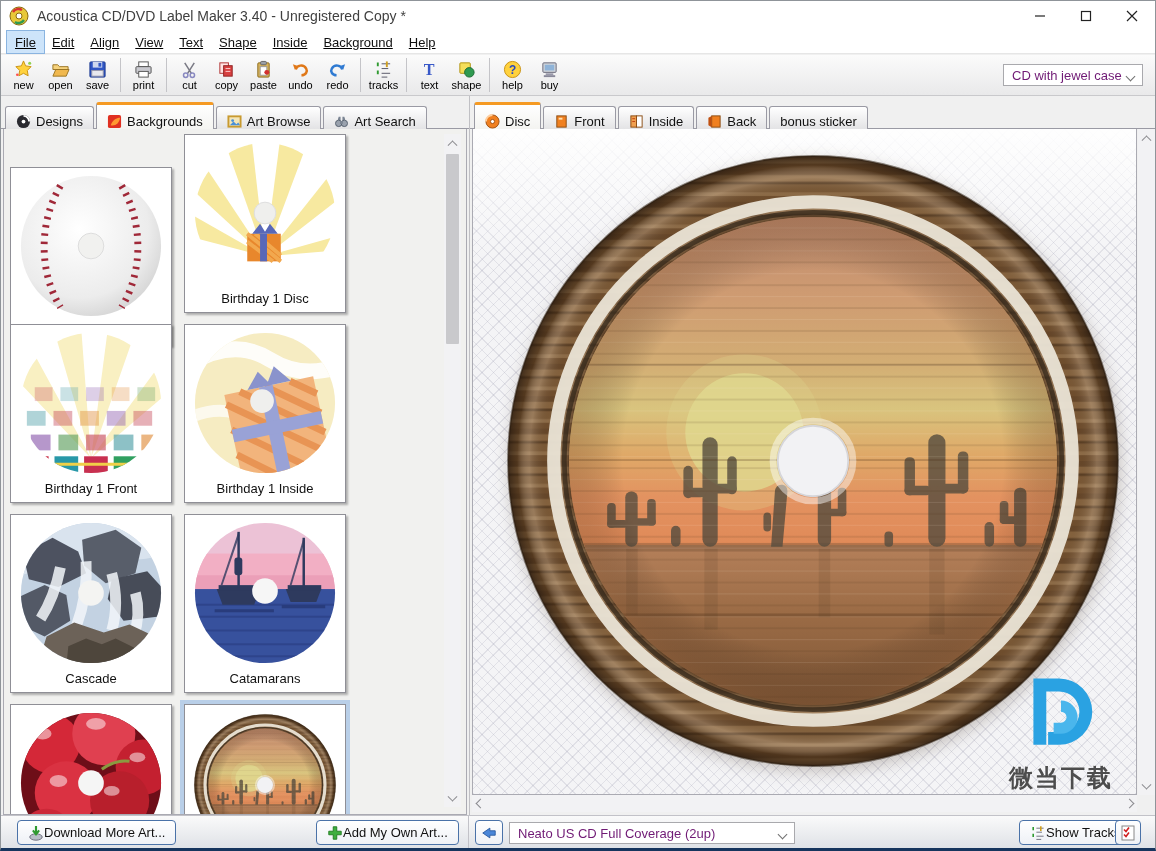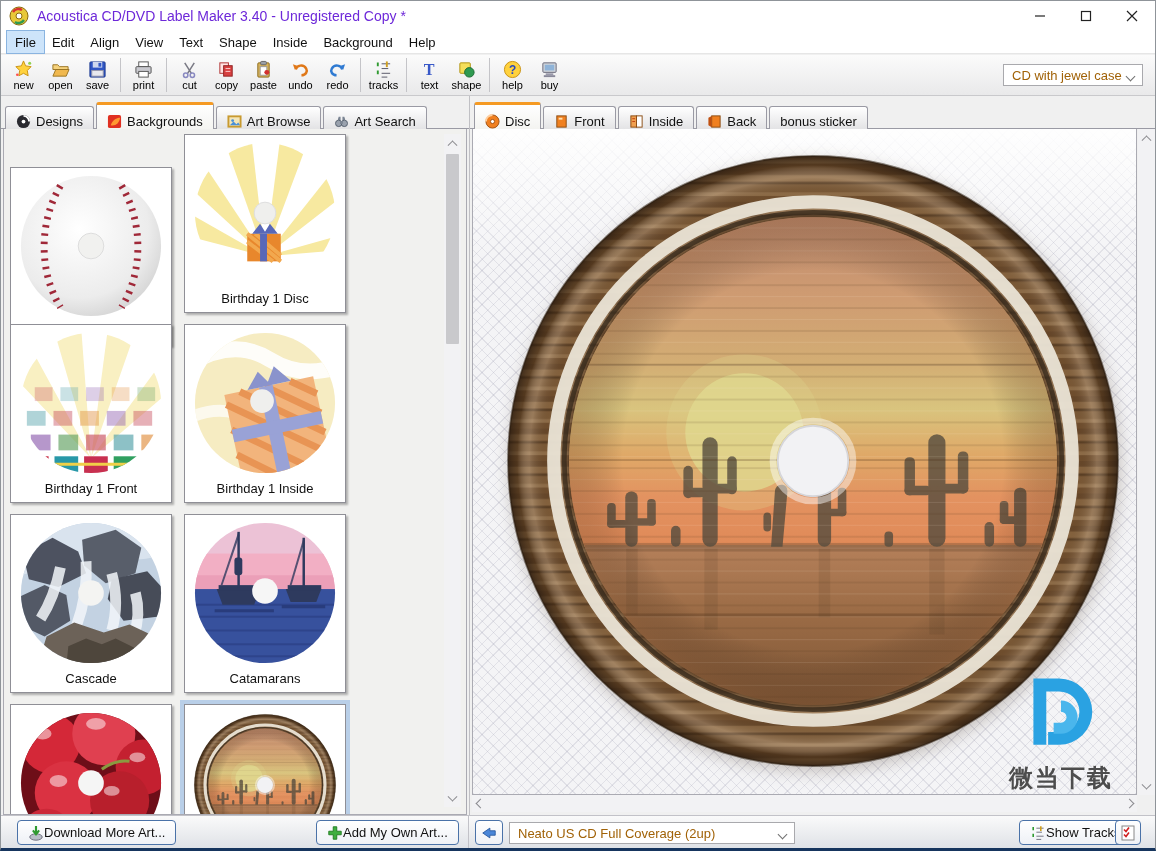--- a/index.html
+++ b/index.html
@@ -6,41 +6,41 @@
   html,body { background:#d8d8d8; }
   body { font-family:"Liberation Sans", sans-serif; }
   .window{
     position:relative; width:1156px; height:851px; background:#f0f0f0;
     border:1px solid #8f9499; border-bottom:3px solid #16355e; overflow:hidden;
   }
   
   .titlebar{ position:absolute; left:0; top:0; right:0; height:30px; background:#fff;
     display:flex; align-items:center; }
   .app-icon{ width:20px; height:20px; margin:0 8px 0 8px; }
-  .title-text{ font-size:14px; color:#6d28d9; }
+  .title-text{ font-size:14px; color:#404040; }
   .win-controls{ margin-left:auto; display:flex; height:30px; }
   .win-btn{ width:46px; height:30px; display:flex; align-items:center; justify-content:center; }
   .win-btn svg{ width:12px; height:12px; stroke:#222; stroke-width:1.2; fill:none; }
   
   .menubar{ position:absolute; left:0; top:30px; right:0; height:23px; background:#fff;
-    display:flex; align-items:stretch; padding-left:6px; border-bottom:1px solid #e6e6e6; font-size:13px; }
+    display:flex; align-items:stretch; padding-left:6px; border-bottom:1px solid #e6e6e6; font-size:13px;text-decoration:underline; }
   .menu-item{ padding:3px 8px; color:#111; display:flex; align-items:center; }
   .menu-item.selected{ background:#cde4fa; outline:1px solid #8ab4e0; }
   .menu-item.accel::first-letter{ text-decoration:underline; }
   
   .toolbar{ position:absolute; left:0; top:54px; right:0; height:41px;
     background:linear-gradient(#fbfbfb,#e9e9ea); border-bottom:1px solid #c9c9cc;
     display:flex; align-items:center; padding:0 4px; }
   .tool-btn{ width:37px; height:38px; display:flex; flex-direction:column; align-items:center;
     justify-content:center; gap:1px; }
   .tool-btn svg{ width:19px; height:19px; }
   .tool-label{ font-size:11px; color:#000; line-height:11px; }
   .tsep{ width:1px; align-self:stretch; margin:3px 4px; background:#c4c4c8; }
   .combo{ height:22px; background:#fff; border:1px solid #a9a9ad; display:flex; align-items:center;
-    font-size:13px; color:#a16207; padding:0 8px; position:relative; }
+    font-size:13px; color:#701a75; padding:0 8px; position:relative; }
   .combo .chev{ position:absolute; right:8px; top:8px; width:7px; height:7px;
     border-left:1.6px solid #707070; border-bottom:1.6px solid #707070; transform:rotate(-45deg); }
   .case-combo{ position:absolute; right:12px; top:9px; width:140px; }
   
   .left-panel{ position:absolute; left:0; top:95px; width:468px; bottom:33px; }
   .right-panel{ position:absolute; left:468px; top:95px; right:0; bottom:33px;
     border-left:1px solid #c0c0c4; }
   .tabs{ position:absolute; left:4px; top:0; height:33px; display:flex; align-items:flex-end; z-index:3; }
   .tab{ height:23px; display:flex; align-items:flex-end; gap:5px; padding:0 10px;
     background:linear-gradient(#ffffff,#e3e3e5); border:1px solid #9a9aa4; border-bottom:none;

